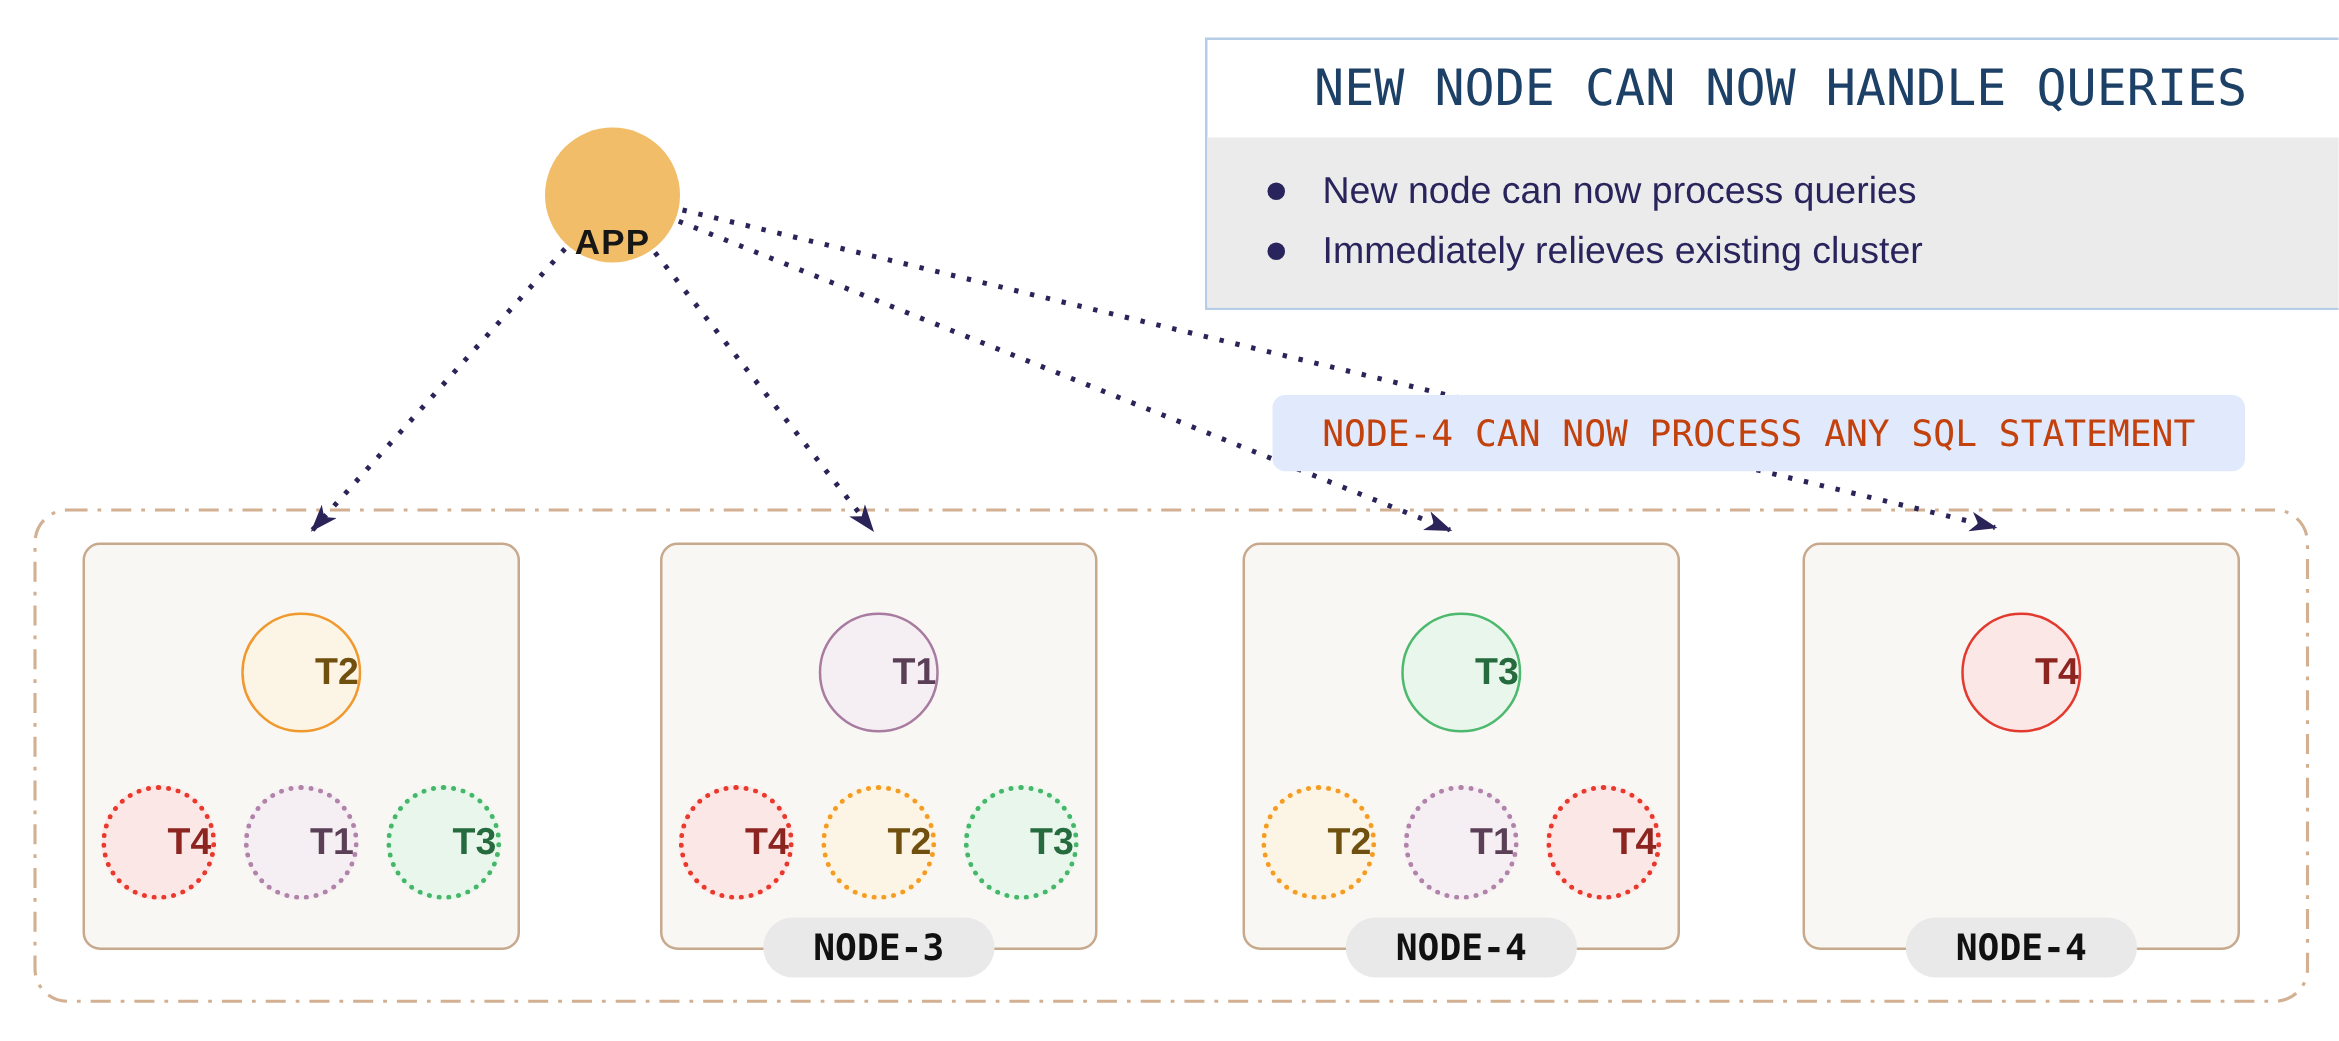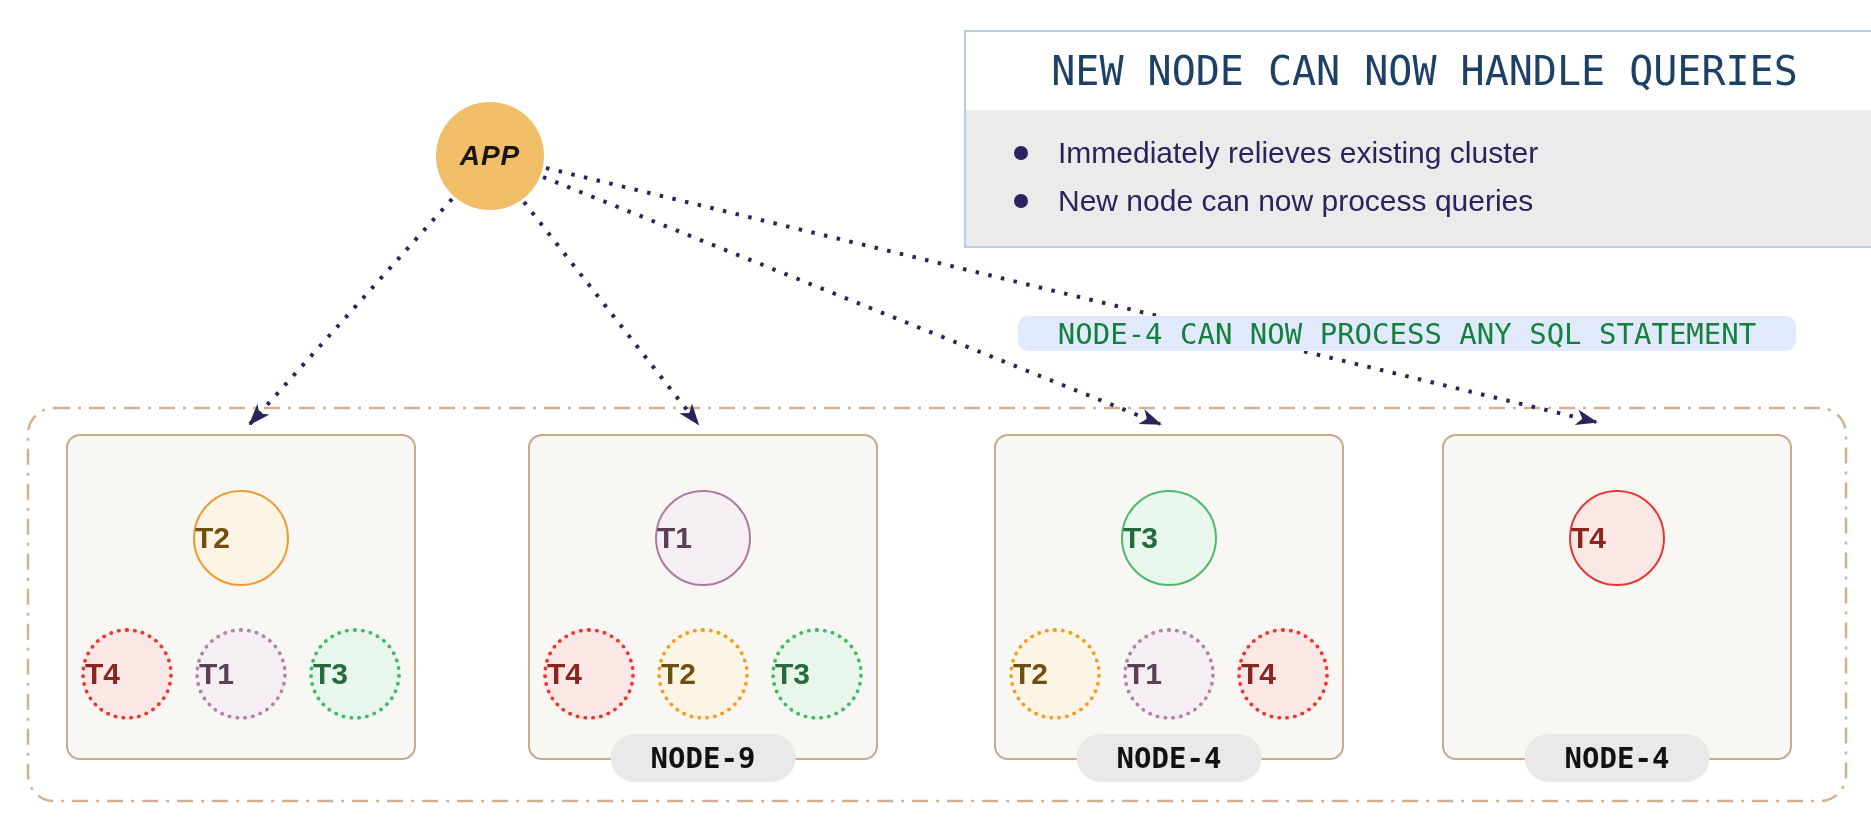--- a/index.html
+++ b/index.html
@@ -5,21 +5,21 @@
   html,body{margin:0;padding:0;background:#ffffff;}
   #canvas{
     position:relative;width:1871px;height:833px;overflow:hidden;
     background:#ffffff;font-family:"Liberation Sans", sans-serif;
   }
   
   #diagram-svg{position:absolute;left:0;top:0;z-index:2;pointer-events:none;}
   
   .app-circle{
     position:absolute;left:436px;top:102px;width:108px;height:108px;border-radius:50%;
-    background:#f2bd68;display:flex;align-items:center;justify-content:center;z-index:1;font-style:italic;
+    background:#f2bd68;display:flex;align-items:flex-end;justify-content:center;z-index:1;
   }
   .app-circle span{font-weight:bold;font-size:28px;color:#161616;letter-spacing:1px;}
   
   .callout{
     position:absolute;left:964px;top:14px;width:921px;z-index:3;
     border:2px solid #b5cde5;background:#ffffff;box-sizing:border-box;margin-top:16px;
   }
   .callout-title{
     height:78px;display:flex;align-items:center;justify-content:center;
     font-family:"DejaVu Sans Mono", monospace;font-size:40px;color:#1d4066;
@@ -27,41 +27,41 @@
   }
   .callout-body{background:#ebebeb;padding:18px 20px 20px 48px;}
   .callout-body ul{list-style:none;margin:0;padding:0;}
   .callout-body li{
     display:flex;align-items:center;font-size:30px;color:#29245c;
     height:46px;margin:2px 0;
   }
   .bullet-dot{width:14px;height:14px;border-radius:50%;background:#29245c;margin-right:30px;flex:0 0 auto;}
   
   .banner{
-    position:absolute;left:1018px;top:316px;width:778px;height:35px;z-index:3;
+    position:absolute;left:1018px;top:316px;width:778px;height:61px;z-index:3;
     background:#e1eafc;border-radius:10px;display:flex;align-items:center;justify-content:center;
-    font-family:"DejaVu Sans Mono", monospace;font-size:29px;color:#15803d;white-space:nowrap;
+    font-family:"DejaVu Sans Mono", monospace;font-size:29px;color:#c2410c;white-space:nowrap;
   }
   
   .node-card{
     position:absolute;top:434px;width:350px;height:326px;z-index:1;
     background:#f9f7f3;border:2px solid #c7a98d;border-radius:14px;box-sizing:border-box;
   }
   .node-card.n1{left:66px;}
   .node-card.n2{left:528px;}
   .node-card.n3{left:994px;}
   .node-card.n4{left:1442px;}
   .node-label{
     position:absolute;left:50%;bottom:-24px;transform:translateX(-50%);
     background:#e9e9e9;border-radius:24px;padding:7px 40px;
     font-family:"DejaVu Sans Mono", monospace;font-weight:bold;font-size:29px;color:#111111;
     white-space:nowrap;z-index:2;
   }
   .circle{
-    border-radius:50%;display:flex;align-items:center;justify-content:flex-start;
+    border-radius:50%;display:flex;align-items:center;justify-content:flex-end;
     box-sizing:border-box;font-size:30px;font-weight:600;
   }
   .leader{
     position:absolute;left:50%;top:54px;transform:translateX(-50%);
     width:96px;height:96px;border-style:solid;border-width:2.5px;
   }
   .followers{
     position:absolute;left:0;right:0;top:192px;display:flex;justify-content:center;gap:22px;
   }
   .follower{width:92px;height:92px;border-style:dotted;border-width:4px;}
@@ -96,25 +96,25 @@
   <div class="app-circle">
     <span>APP</span>
   </div>
 
   <div class="callout">
     <div class="callout-title">NEW NODE CAN NOW HANDLE QUERIES</div>
     <div class="callout-body">
       <ul>
         <li>
           <span class="bullet-dot"></span>
-          <span>Immediately relieves existing cluster</span>
+          <span>New node can now process queries</span>
         </li>
         <li>
           <span class="bullet-dot"></span>
-          <span>New node can now process queries</span>
+          <span>Immediately relieves existing cluster</span>
         </li>
       </ul>
     </div>
   </div>
 
   <div class="banner">NODE-4 CAN NOW PROCESS ANY SQL STATEMENT</div>
 
   <div class="node-card n1">
     <div class="circle leader tok-t2">
       <span class="tok-label">T2</span>
@@ -140,21 +140,21 @@
       <div class="circle follower tok-t4">
         <span class="tok-label">T4</span>
       </div>
       <div class="circle follower tok-t2">
         <span class="tok-label">T2</span>
       </div>
       <div class="circle follower tok-t3">
         <span class="tok-label">T3</span>
       </div>
     </div>
-    <div class="node-label">NODE-9</div>
+    <div class="node-label">NODE-3</div>
   </div>
 
   <div class="node-card n3">
     <div class="circle leader tok-t3">
       <span class="tok-label">T3</span>
     </div>
     <div class="followers">
       <div class="circle follower tok-t2">
         <span class="tok-label">T2</span>
       </div>

